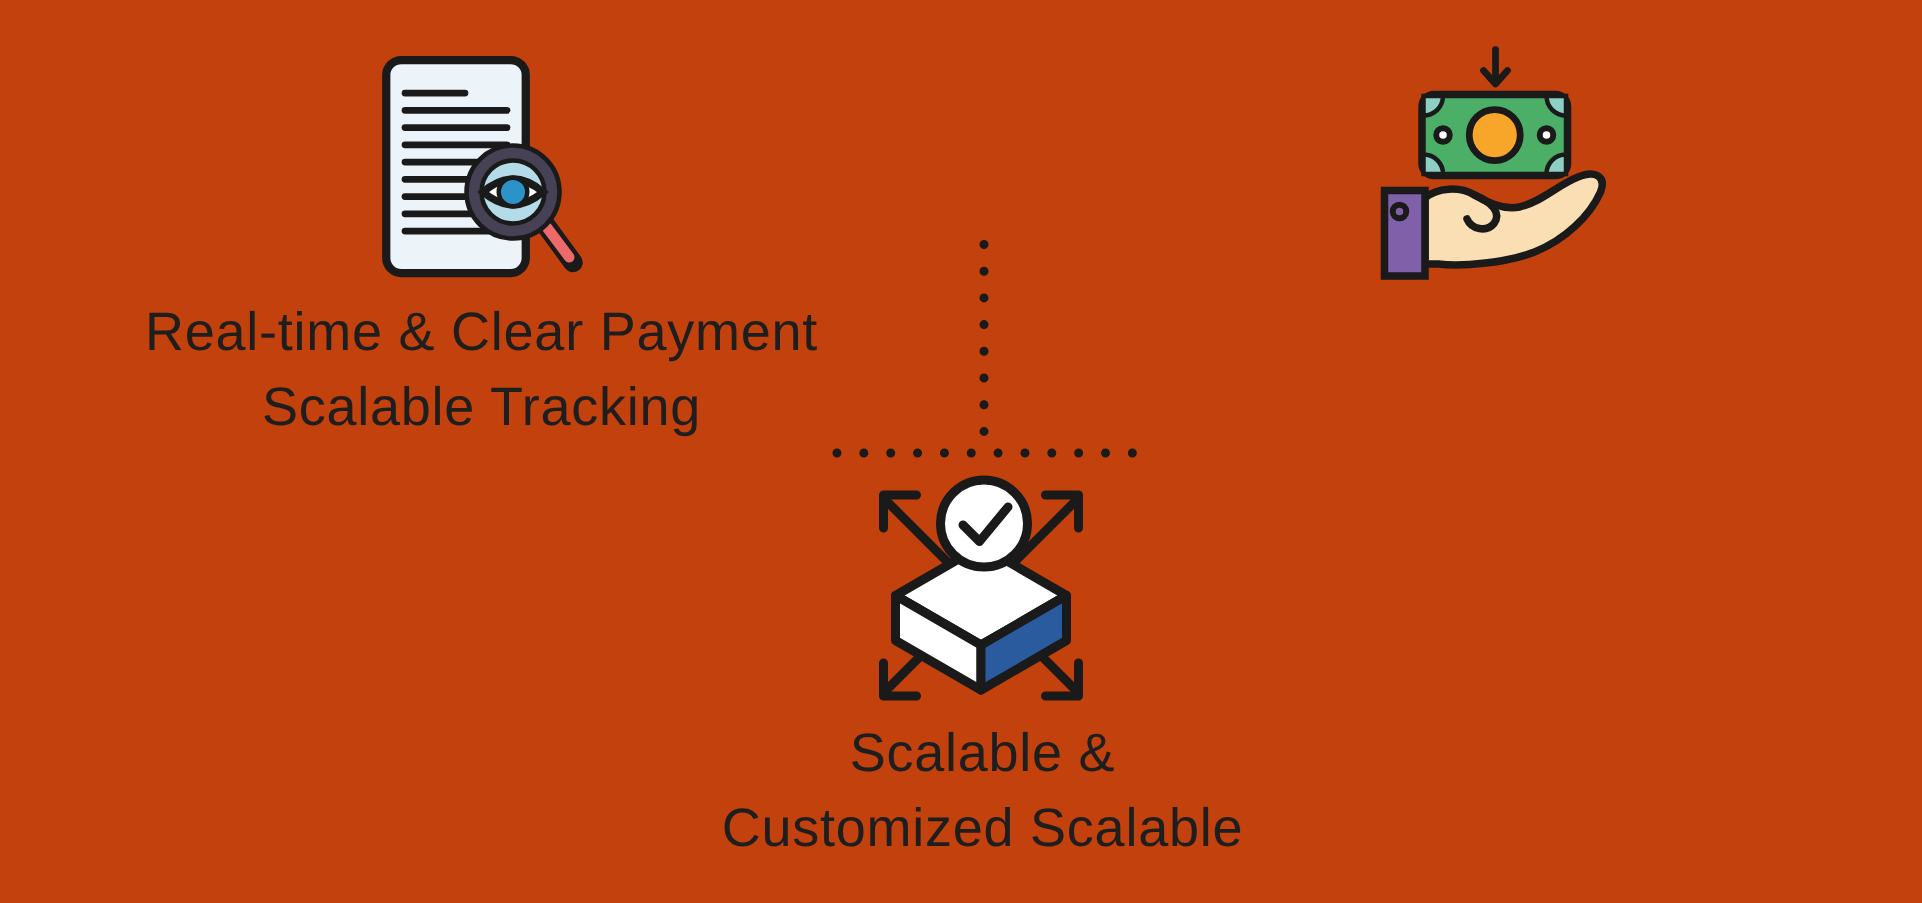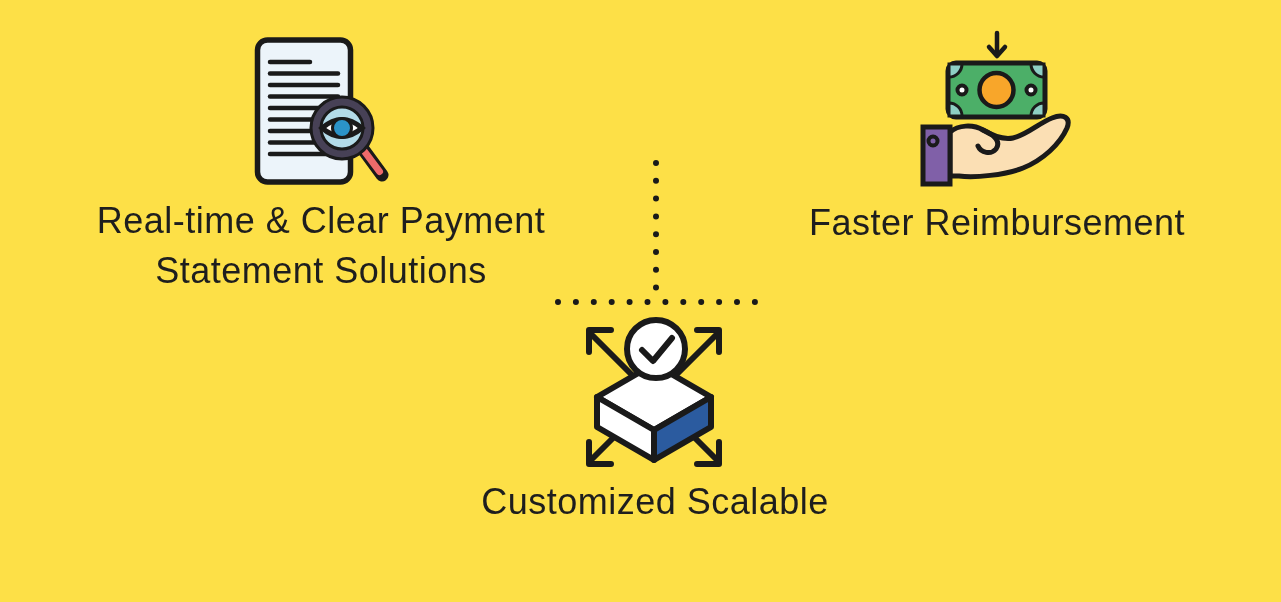--- a/index.html
+++ b/index.html
@@ -4,21 +4,21 @@
 <style>
   html, body {
     margin: 0;
     padding: 0;
     background: #ffffff;
   }
   .canvas {
     position: relative;
     width: 1281px;
     height: 602px;
-    background: #fde047;
+    background: #c2410c;
     overflow: hidden;
     font-family: "Liberation Sans", sans-serif;
   }
   .icon {
     position: absolute;
     display: block;
   }
   .feature-label {
     position: absolute;
     text-align: center;
@@ -61,21 +61,21 @@
       <g>
         <circle cx="90" cy="94" r="26" fill="#b3dbe8" stroke="#474156" stroke-width="9"></circle>
         <circle cx="90" cy="94" r="31" fill="none" stroke="#1a1a1a" stroke-width="3"></circle>
         <circle cx="90" cy="94" r="21" fill="none" stroke="#1a1a1a" stroke-width="3"></circle>
         <path d="M70,94 Q90,77 110,94 Q90,111 70,94 Z" fill="#ffffff" stroke="#1a1a1a" stroke-width="5"></path>
         <circle cx="90" cy="94" r="9.5" fill="#2b93c8" stroke="#1a1a1a" stroke-width="3"></circle>
       </g>
     </svg>
     <div class="feature-label" style="left:0px; top:196px; width:642px;">
       <div>Real-time &amp; Clear Payment</div>
-      <div>Statement Solutions</div>
+      <div>Scalable Tracking</div>
     </div>
   </section>
 
   <section>
     <svg class="icon" style="left:913px; top:28px;" width="164" height="164" viewBox="0 0 164 164">
 
       <g fill="none" stroke="#1a1a1a" stroke-width="4.5" stroke-linecap="round" stroke-linejoin="round">
         <line x1="84" y1="5" x2="84" y2="26"></line>
         <polyline points="76,19 84,28 92,19"></polyline>
       </g>
@@ -95,21 +95,20 @@
 
       <g>
         <path d="M37,104 C45,97 60,96 70,102 C80,108 90,112 100,110 C114,107 126,95 139,90
                  C151,85 158,90 154,100 C147,116 130,132 110,140 C92,147 62,150 46,148 L37,148 Z" fill="#fbdfb4" stroke="#1a1a1a" stroke-width="5" stroke-linejoin="round"></path>
         <path d="M70,102 C82,107 88,114 83,121 C78,127 68,125 65,118" fill="none" stroke="#1a1a1a" stroke-width="5" stroke-linecap="round"></path>
         <rect x="10" y="99" width="27" height="57" fill="#8060a8" stroke="#1a1a1a" stroke-width="5"></rect>
         <circle cx="20" cy="113" r="4.5" fill="none" stroke="#1a1a1a" stroke-width="4"></circle>
       </g>
     </svg>
     <div class="feature-label" style="left:757px; top:198px; width:480px;">
-      <div>Faster Reimbursement</div>
     </div>
   </section>
 
   <section>
     <svg class="icon" style="left:577px; top:316px;" width="154" height="158" viewBox="0 0 154 158">
 
       <g fill="none" stroke="#1a1a1a" stroke-width="6" stroke-linecap="round" stroke-linejoin="round">
         <line x1="58" y1="62" x2="14" y2="18"></line>
         <polyline points="12,36 12,14 34,14"></polyline>
         <line x1="96" y1="62" x2="140" y2="18"></line>
@@ -125,20 +124,21 @@
         <polygon points="20,81 77,114 77,144 20,111" fill="#ffffff"></polygon>
         <polygon points="134,81 77,114 77,144 134,111" fill="#2b5b9f"></polygon>
       </g>
 
       <g>
         <circle cx="79" cy="33" r="29" fill="#ffffff" stroke="#1a1a1a" stroke-width="6"></circle>
         <path d="M65,34 L76,45 L95,22" fill="none" stroke="#1a1a1a" stroke-width="6" stroke-linecap="round" stroke-linejoin="round"></path>
       </g>
     </svg>
     <div class="feature-label" style="left:405px; top:477px; width:500px;">
+      <div>Scalable &amp;</div>
       <div>Customized Scalable</div>
     </div>
   </section>
 
   <svg class="icon" style="left:549px; top:150px;" width="216" height="162" viewBox="0 0 216 162">
     <line x1="107" y1="13" x2="107" y2="138.5" stroke="#1a1a1a" stroke-width="6" stroke-linecap="round" stroke-dasharray="0 17.8"></line>
     <line x1="9" y1="152" x2="206.5" y2="152" stroke="#1a1a1a" stroke-width="6" stroke-linecap="round" stroke-dasharray="0 17.9"></line>
   </svg>
 
 </div>

